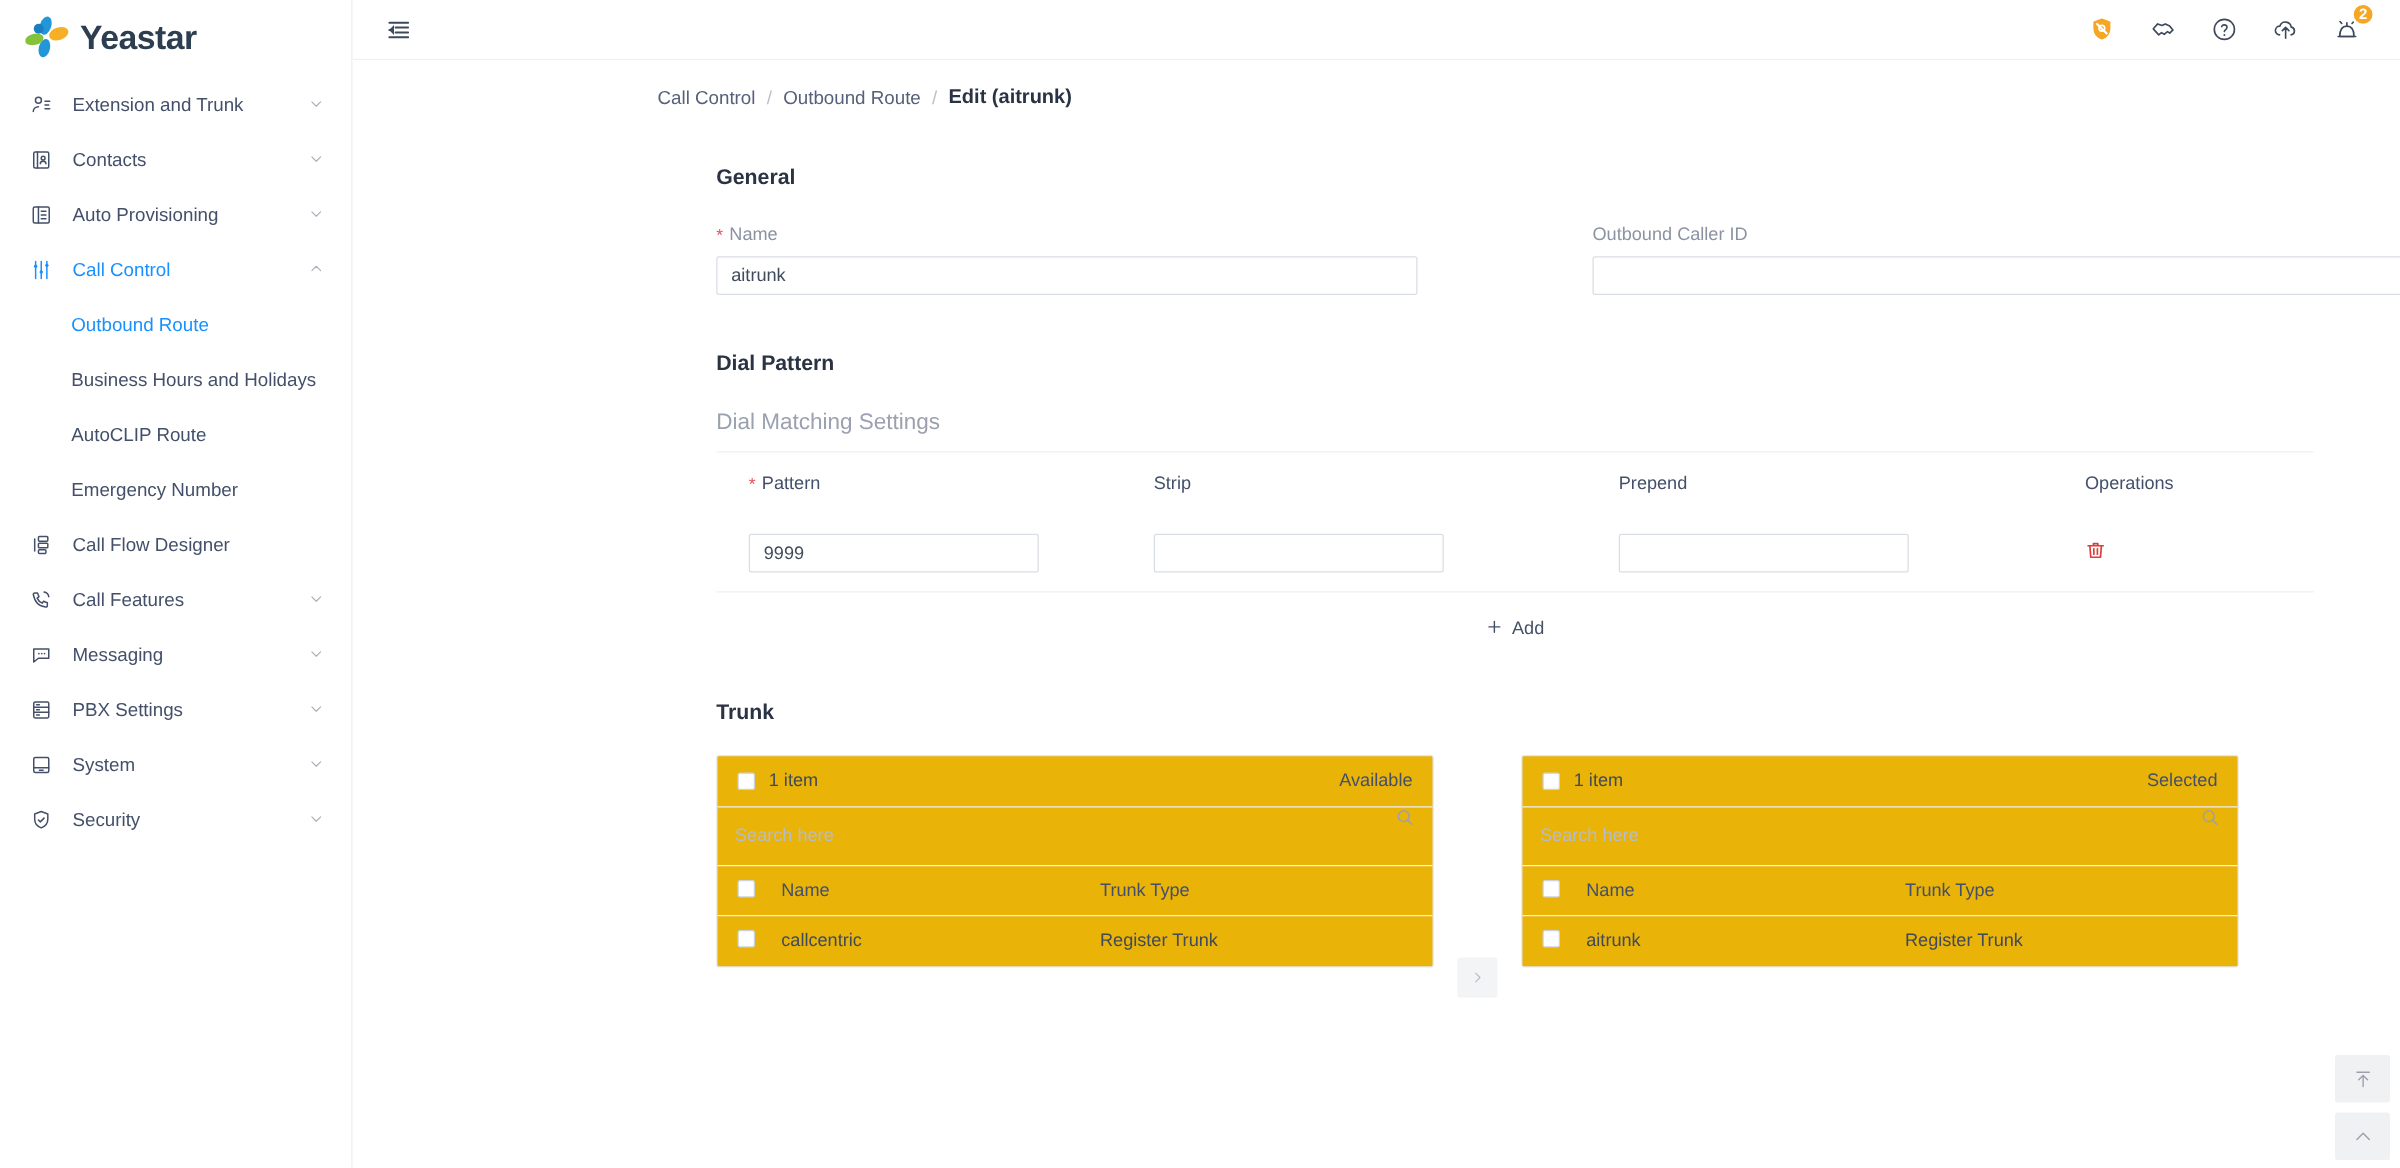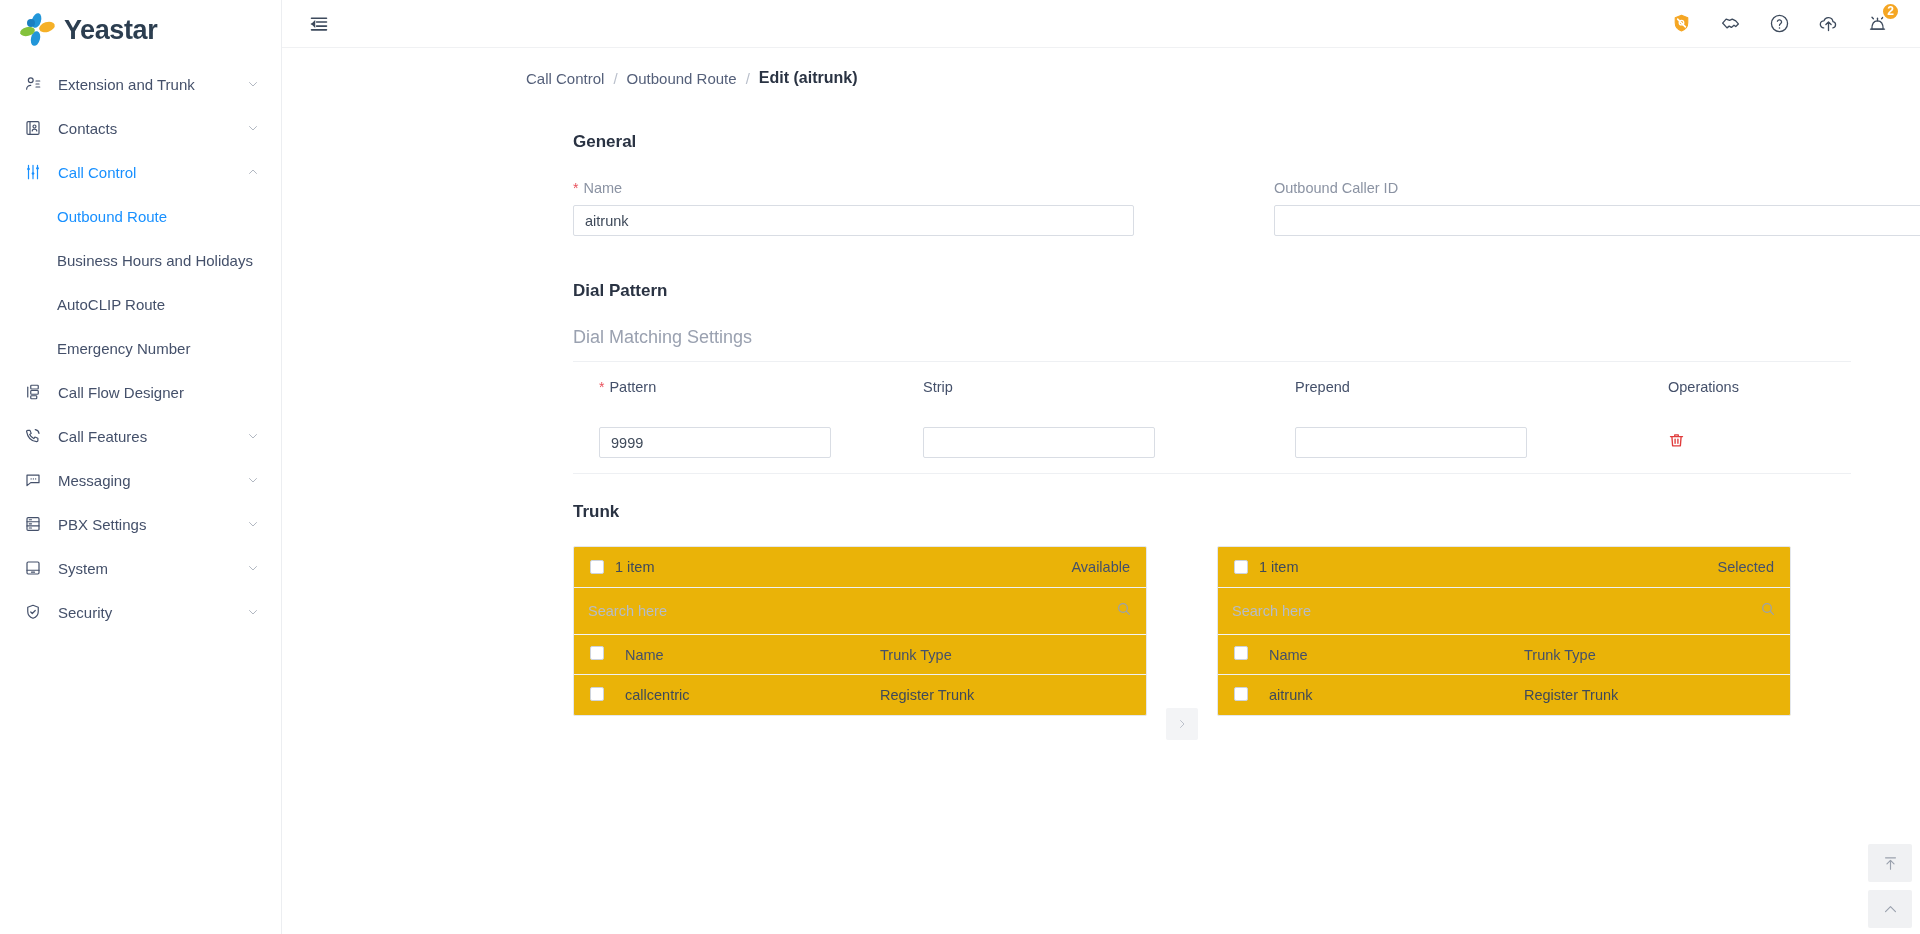--- a/index.html
+++ b/index.html
@@ -106,21 +106,21 @@
   .trash { cursor: pointer; }
   .add-row { width: 1278px; height: 58px; display: flex; align-items: center; justify-content: center; }
   .add-btn { display: flex; align-items: center; gap: 8px; font-size: 14.5px; color: #44506a; cursor: pointer; }
 
   
   .transfer { display: flex; align-items: flex-start; margin-top: 24px; }
   .panel { width: 574px; border: 1px solid #e4e7ec; border-radius: 2px; background: #eab308; }
   .panel-head { height: 41px; display: flex; align-items: center; padding: 0 16px; border-bottom: 1px solid #eef0f3; font-size: 14.5px; }
   .panel-head .cnt { margin-left: 11px; flex: 1 1 auto; color: #3f4a5a; }
   .panel-head .side { color: #44506a; }
-  .srch { height: 47px; display: flex; align-items: center; padding: 0 14px; border-bottom: 1px solid #f2f4f6; gap: 48px; }
+  .srch { height: 47px; display: flex; padding: 0 14px; border-bottom: 1px solid #f2f4f6; gap: 48px; }
   .srch input { flex: 1 1 auto; border: 0; outline: none; font-size: 14.5px; color: #3f4a5a; font-family: "Liberation Sans", sans-serif; background: transparent; }
   .srch input::placeholder { color: #b6bcc8; }
   .tbl-head { display: flex; height: 40px; align-items: center; padding: 0 16px; font-size: 14.5px; color: #44506a; border-bottom: 1px solid #eef0f3; }
   .tbl-row  { display: flex; height: 40px; align-items: center; padding: 0 16px; font-size: 14.5px; color: #3f4a5a; }
   .tc-chk  { width: 35px; flex: 0 0 35px; }
   .tc-name { width: 255px; flex: 0 0 255px; }
   .tc-type { flex: 1 1 auto; }
   .chk { width: 14px; height: 14px; border: 1px solid #cdd3dc; border-radius: 2px; background: #fff; display: inline-block; cursor: pointer; }
   .mid { width: 70px; display: flex; flex-direction: column; align-items: center; justify-content: flex-start; padding-top: 162px; }
   .xfer {
@@ -176,20 +176,33 @@
               <circle cx="14" cy="10" r="2"></circle>
               <path d="M11 16c0-1.6 1.3-2.6 3-2.6s3 1 3 2.6"></path>
             </svg>
         </span>
         <span class="lbl">Contacts</span>
         <span class="chev"><svg class="chv" viewBox="0 0 24 24">
               <path d="M5 9l7 7 7-7"></path>
             </svg></span>
       </div>
 
+      <div class="nav-item">
+        <span class="ico">
+          <svg class="i" viewBox="0 0 24 24">
+              <rect x="3.5" y="3.5" width="17" height="17" rx="1.6"></rect>
+              <path d="M9 3.5v17"></path>
+              <path d="M12 8h5M12 12h5M12 16h5"></path>
+            </svg>
+        </span>
+        <span class="lbl">Auto Provisioning</span>
+        <span class="chev"><svg class="chv" viewBox="0 0 24 24">
+              <path d="M5 9l7 7 7-7"></path>
+            </svg></span>
+      </div>
 
       <div class="nav-item active">
         <span class="ico">
           <svg class="i" viewBox="0 0 24 24" style="stroke:#1890ff">
               <path d="M6 3v18M12 3v18M18 3v18"></path>
               <circle cx="6" cy="8" r="1.8" fill="#1890ff" stroke="none"></circle>
               <circle cx="12" cy="14" r="1.8" fill="#1890ff" stroke="none"></circle>
               <circle cx="18" cy="7" r="1.8" fill="#1890ff" stroke="none"></circle>
             </svg>
         </span>
@@ -396,20 +409,30 @@
             </div>
             <div class="c4">
               <span class="trash">
                 <svg width="17" height="17" viewBox="0 0 24 24" fill="none" stroke="#e03b3b" stroke-width="1.9" stroke-linecap="round" stroke-linejoin="round">
                   <path d="M3.5 6.5h17M9.5 6.5V4h5v2.5"></path>
                   <path d="M5.5 6.5l1 13h11l1-13"></path>
                   <path d="M10 10v6M14 10v6"></path>
                 </svg>
               </span>
             </div>
+          </div>
+          <div class="add-row">
+            <span class="add-btn">
+              <span>
+                <svg width="13" height="13" viewBox="0 0 24 24" fill="none" stroke="#44506a" stroke-width="2.1" stroke-linecap="round">
+                    <path d="M12 4v16M4 12h16"></path>
+                  </svg>
+              </span>
+              <span>Add</span>
+            </span>
           </div>
         </div>
 
         <h2 class="sec-title" style="margin-top:28px">Trunk</h2>
 
         <div class="transfer">
 
           <div class="panel">
             <div class="panel-head">
               <span class="chk"></span>

